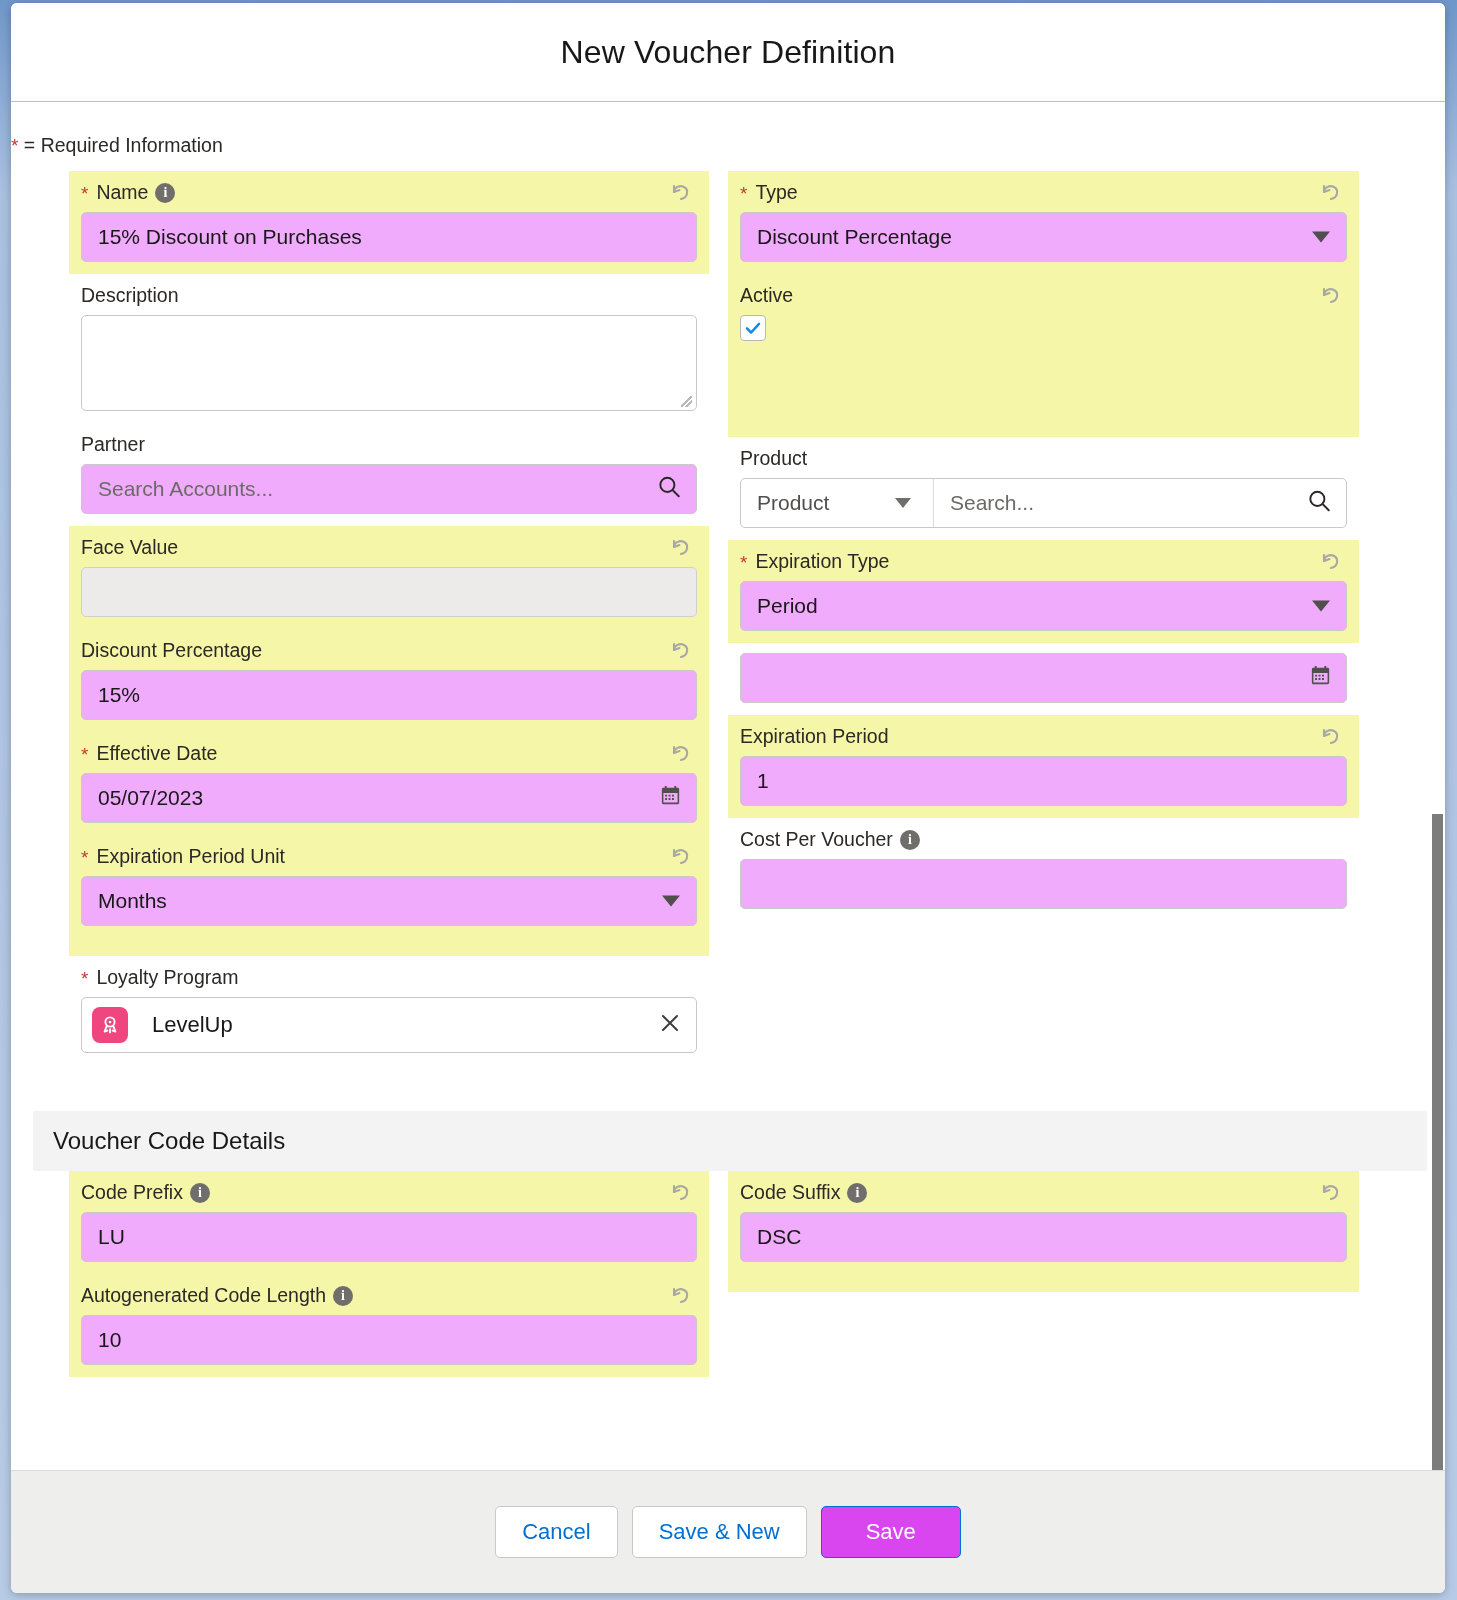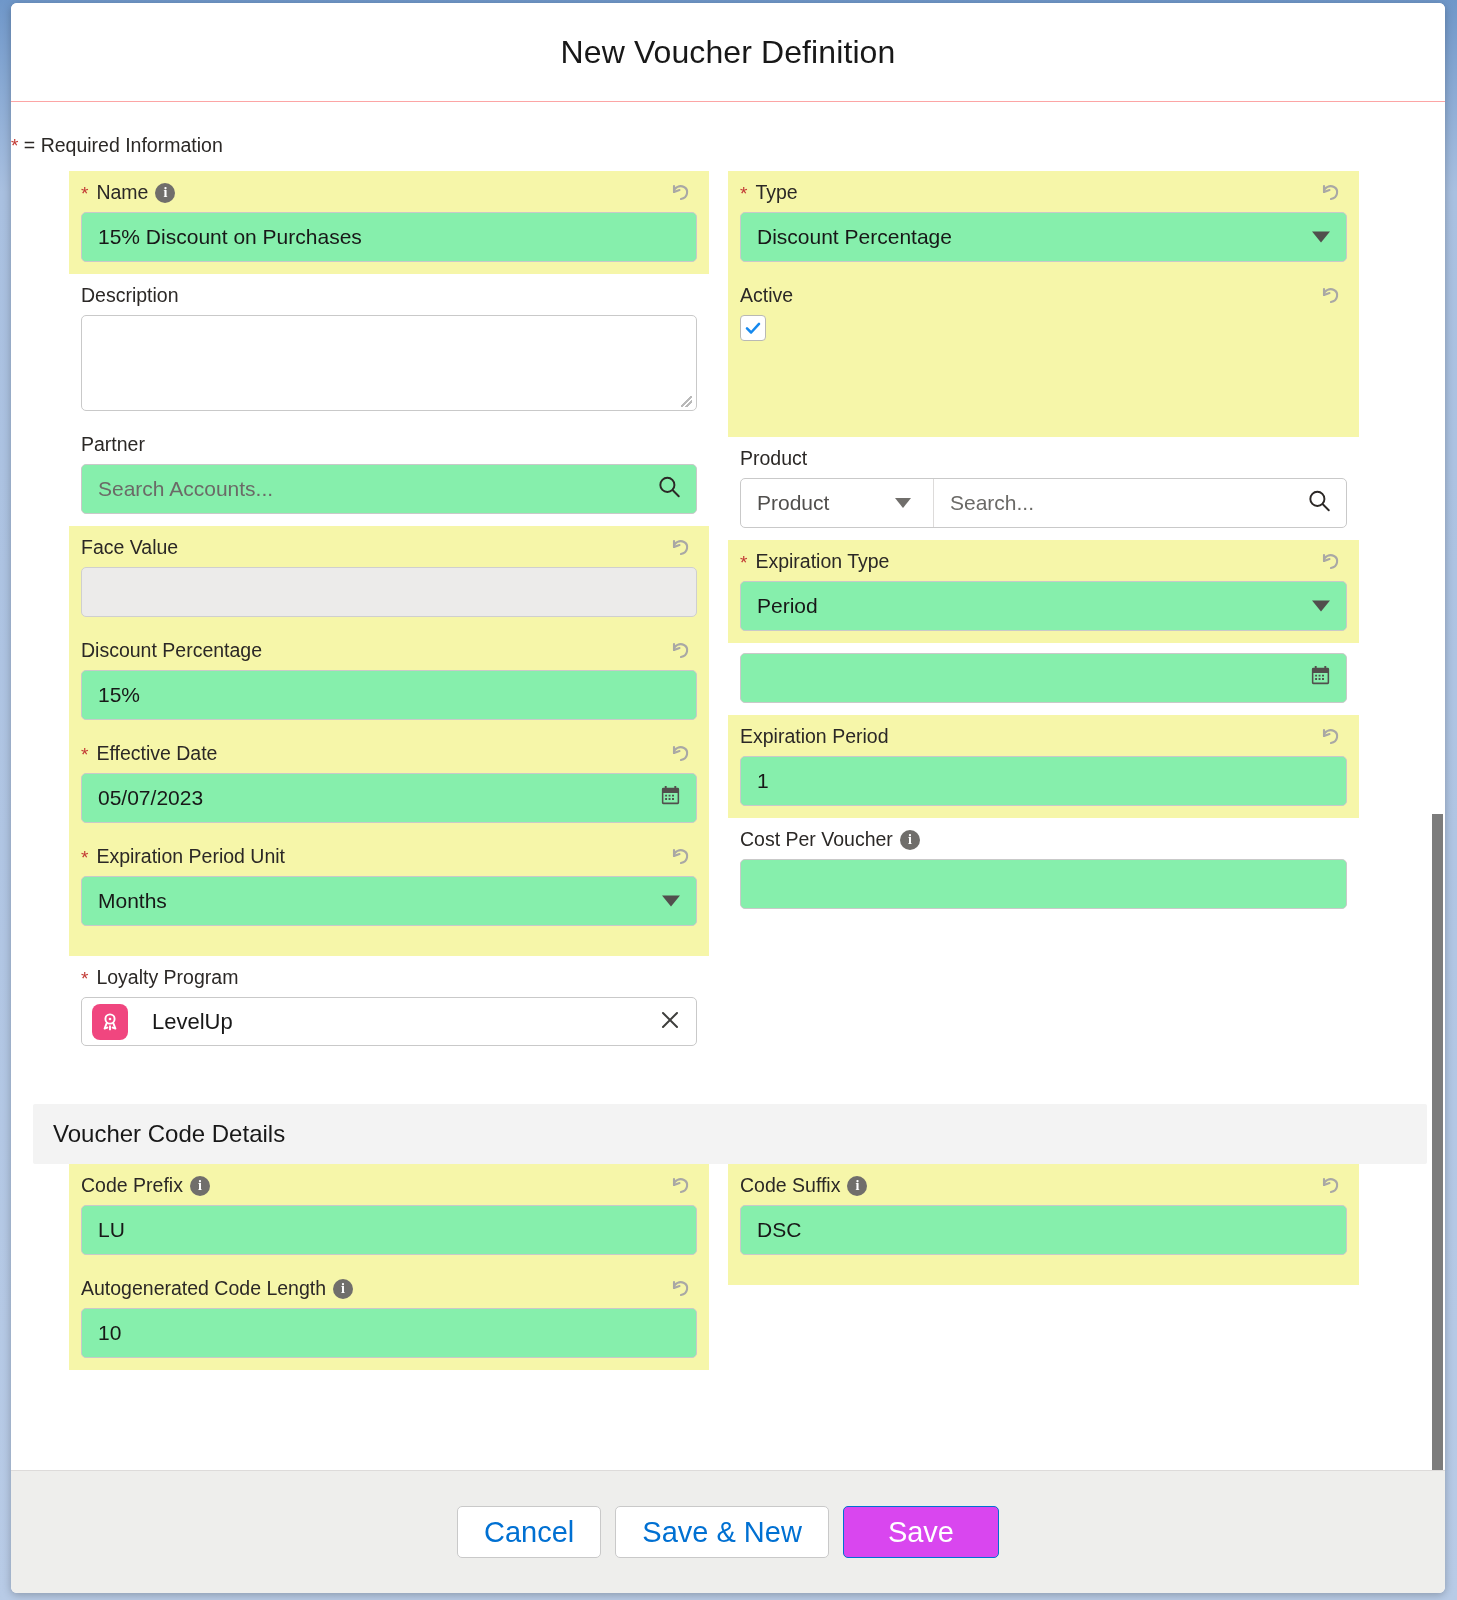--- a/index.html
+++ b/index.html
@@ -127,21 +127,21 @@
     cursor: pointer;
     z-index: 2;
   }
   .undo-icon svg { display:block; }
 
   .input {
     width: 100%;
     height: 50px;
     border: 1px solid #c9c9c9;
     border-radius: 5px;
-    background: #86efac;
+    background: #f0abfc;
     font-size: 21px;
     color: #181818;
     padding: 0 16px;
     display: flex;
     align-items: center;
     font-family: "Liberation Sans", sans-serif;
     position: relative;
   }
   .input.disabled { background: #ecebea; border-color: #cfcfcf; }
   .input .ph { color: #6b6a67; }
@@ -221,21 +221,21 @@
     display:flex; align-items:center;
     padding-left:16px;
     font-size:21px;
     color:#6b6a67;
   }
   .compound .cleft .sel-arrow { right: 22px; border-top-color:#706e6b; border-left-width:8px;border-right-width:8px;border-top-width:10px;}
 
   
   .pill-input {
     width:100%;
-    height:49px;
+    height:56px;
     border:1px solid #c9c9c9;
     border-radius:5px;
     background:#fff;
     display:flex;align-items:center;
     padding: 0 12px 0 10px;
     position:relative;
   }
   .lp-icon {
     width: 36px; height: 36px;
     border-radius: 8px;
@@ -257,21 +257,21 @@
     height: 123px;
     background: #eeeeec;
     border-top: 1px solid #dddbda;
     display:flex; align-items:center; justify-content:center;
     gap: 14px;
   }
   .btn {
     border:1px solid #c9c9c9;
     background:#fff;
     color:#0070d2;
-    font-size: 29px;
+    font-size: 22px;
     border-radius:5px;
     height: 52px;
     padding: 0 26px;
     display:flex;align-items:center;justify-content:center;
     cursor:pointer;
     font-family: "Liberation Sans", sans-serif;
   }
   .btn.primary {
     background:#d946ef;
     border-color:#0070d2;

